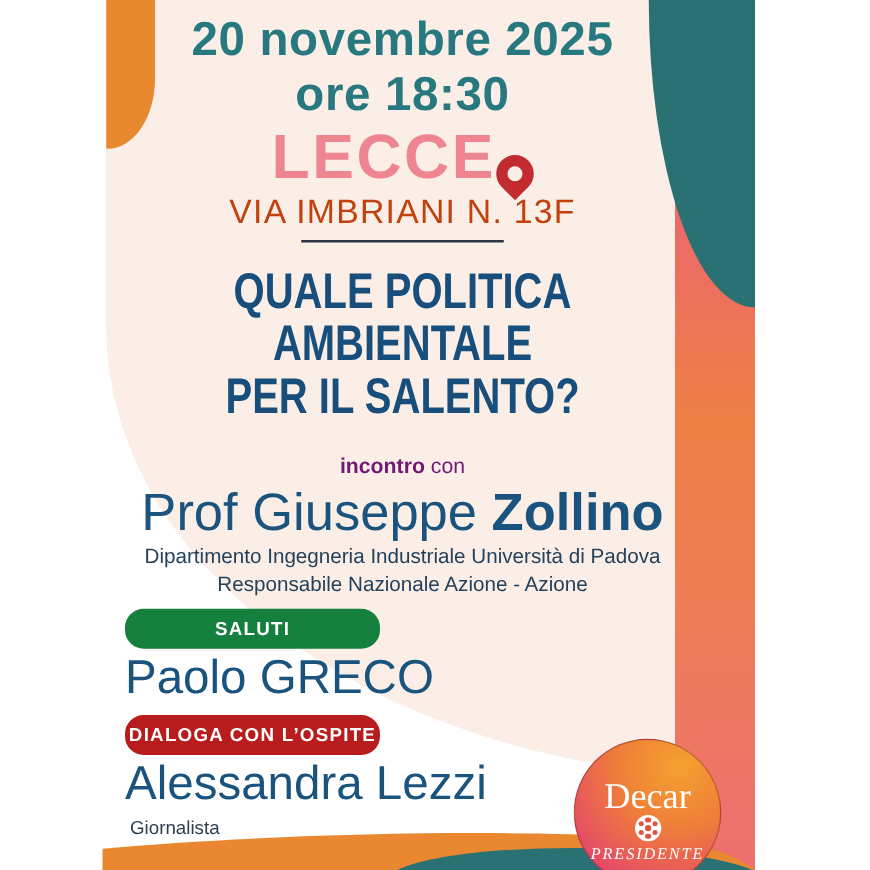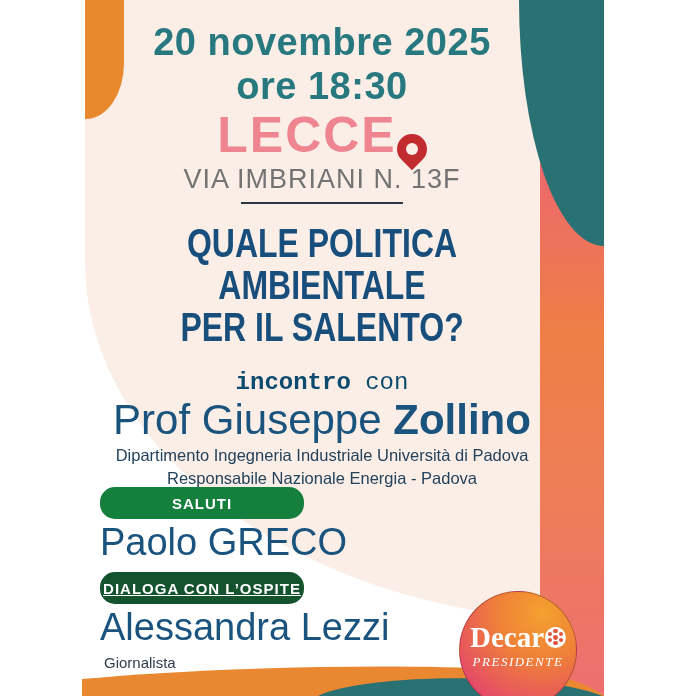--- a/index.html
+++ b/index.html
@@ -20,66 +20,66 @@
   .teal-corner{
     position:absolute;left:519px;top:0;width:85px;height:246px;
     background:#2a7173;border-bottom-left-radius:100% 100%;
   }
   .orange-tab{
     position:absolute;left:85px;top:0;width:39px;height:119px;
     background:#e8892f;border-bottom-right-radius:38px 56px;
   }
   .bottom-waves{position:absolute;left:0;top:0;}
   
-  .col{position:absolute;left:20px;top:20px;width:604px;text-align:center;}
+  .col{position:absolute;left:20px;top:10px;width:604px;text-align:center;}
   .date{font-weight:700;font-size:38px;line-height:44px;color:#27787f;letter-spacing:.5px;}
   .lecce-row{margin-top:2px;display:flex;justify-content:center;align-items:flex-end;height:54px;}
   .lecce{font-weight:700;font-size:50px;color:#ee8591;letter-spacing:2px;}
   .pin{position:relative;width:30px;height:30px;background:#c22b2f;
        border-radius:50% 50% 50% 0;transform:rotate(-45deg);margin-top:-10px;}
   .pin::after{content:"";position:absolute;left:9px;top:9px;width:12px;height:12px;
        border-radius:50%;background:#faeee7;}
-  .via{font-size:27px;line-height:30px;color:#737373;letter-spacing:1px;}
+  .via{font-size:27px;line-height:30px;color:#c2410c;letter-spacing:1px;}
   .divider{width:162px;height:2px;background:#2b3644;margin:8px auto 0;}
   .title{margin-top:14px;}
   .title span{
     display:inline-block;font-weight:700;font-size:42px;color:#26797f;letter-spacing:1px;
     text-shadow:3px 3px 0 rgba(42,122,127,.27);
     border-bottom:4px solid #26797f;padding-bottom:3px;
   }
   .subtitle{margin-top:18px;font-weight:700;font-size:40px;line-height:42px;color:#174e7c;}
   .subtitle span{display:inline-block;transform:scaleX(.8);letter-spacing:0;}
-  .incontro{margin-top:22px;font-size:24px;line-height:26px;color:#0c4a6e;font-family:Liberation Mono, monospace;}
+  .incontro{margin-top:22px;font-size:17px;line-height:26px;color:#701a75;}
   .incontro b{font-weight:700;}
   .guest{font-size:42px;line-height:48px;color:#1a547e;font-weight:400;}
   .guest b{font-weight:700;}
   .role{font-size:16.5px;line-height:23px;color:#24425c;}
   .role:first-of-type{margin-top:4px;}
   
   .speakers{position:absolute;left:100px;top:487px;text-align:left;}
   .badge{
     display:block;width:204px;text-align:center;border-radius:15px;
     color:#ffffff;font-weight:700;font-size:15px;letter-spacing:1px;
     padding:8px 0 7px;
   }
   .badge.saluti{background:#15803d;}
-  .badge.dialoga{background:#14532d;margin-top:7px;text-decoration:underline;}
+  .badge.dialoga{background:#b91c1c;margin-top:7px;}
   .name{font-size:38px;line-height:46px;color:#1a547e;font-weight:400;white-space:nowrap;}
   .name b{font-weight:400;}
   .giornalista{font-size:15px;color:#2c3e50;margin:4px 0 0 4px;}
   
   .logo{
     position:absolute;left:459px;top:591px;width:118px;height:118px;border-radius:50%;
     background:radial-gradient(circle at 72% 18%,#f4a12f 0%,#ef7f39 38%,#e4486b 82%,#dd3d62 100%);
     border:1px solid rgba(90,20,30,.35);
     display:flex;flex-direction:column;align-items:center;justify-content:flex-start;
     padding-top:30px;box-sizing:border-box;
   }
-  .logo-word{font-family:"Liberation Serif",serif;font-weight:700;font-size:29px;
-    line-height:30px;color:#ffffff;display:flex;align-items:center;}
+  .logo-word{font-family:"Liberation Serif",serif;font-weight:400;font-size:29px;
+    line-height:30px;color:#ffffff;display:flex;align-items:center;flex-direction:column;}
   .wheel{position:relative;display:inline-block;width:21px;height:21px;border-radius:50%;
     background:#ffffff;margin-left:1px;}
   .wheel i{position:absolute;width:4.2px;height:4.2px;border-radius:50%;background:#e2533f;}
   .wheel i:nth-child(1){left:8.4px;top:8.4px;width:4.8px;height:4.8px;}
   .wheel i:nth-child(2){left:8.4px;top:2.2px;}
   .wheel i:nth-child(3){left:8.4px;top:14.6px;}
   .wheel i:nth-child(4){left:2.8px;top:5.2px;}
   .wheel i:nth-child(5){left:14px;top:5.2px;}
   .wheel i:nth-child(6){left:2.8px;top:11.6px;}
   .wheel i:nth-child(7){left:14px;top:11.6px;}
@@ -116,21 +116,21 @@
     <div class="subtitle">
       <span>QUALE POLITICA AMBIENTALE</span><br>
       <span>PER IL SALENTO?</span>
     </div>
 
     <div class="incontro"><b>incontro</b><span> con</span></div>
 
     <div class="guest"><span>Prof Giuseppe </span><b>Zollino</b></div>
 
     <div class="role">Dipartimento Ingegneria Industriale Università di Padova</div>
-    <div class="role">Responsabile Nazionale Energia - Padova</div>
+    <div class="role">Responsabile Nazionale Azione - Azione</div>
   </div>
 
   <div class="speakers">
     <span class="badge saluti">SALUTI</span>
     <div class="name"><span>Paolo </span><b>GRECO</b></div>
 
     <span class="badge dialoga">DIALOGA CON L’OSPITE</span>
     <div class="name"><span>Alessandra </span><b>Lezzi</b></div>
     <div class="giornalista">Giornalista</div>
   </div>

